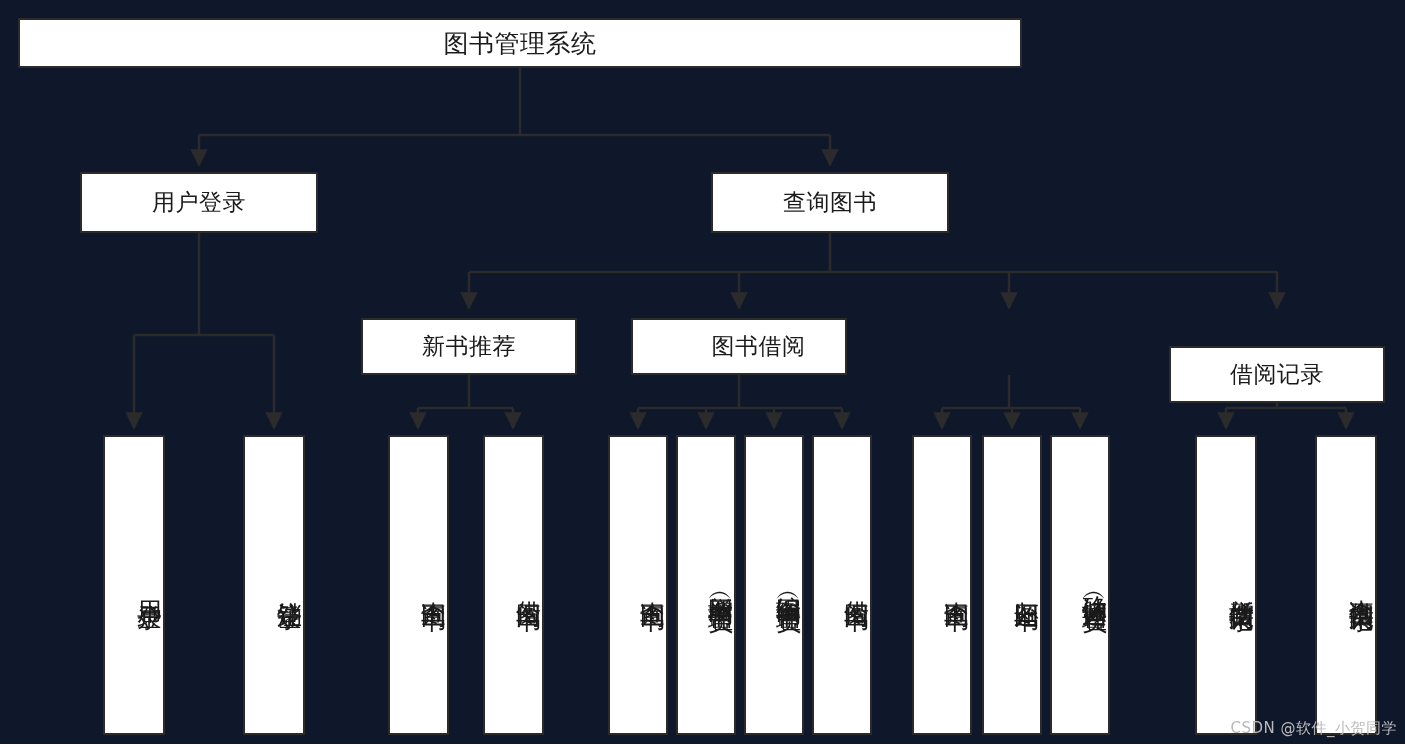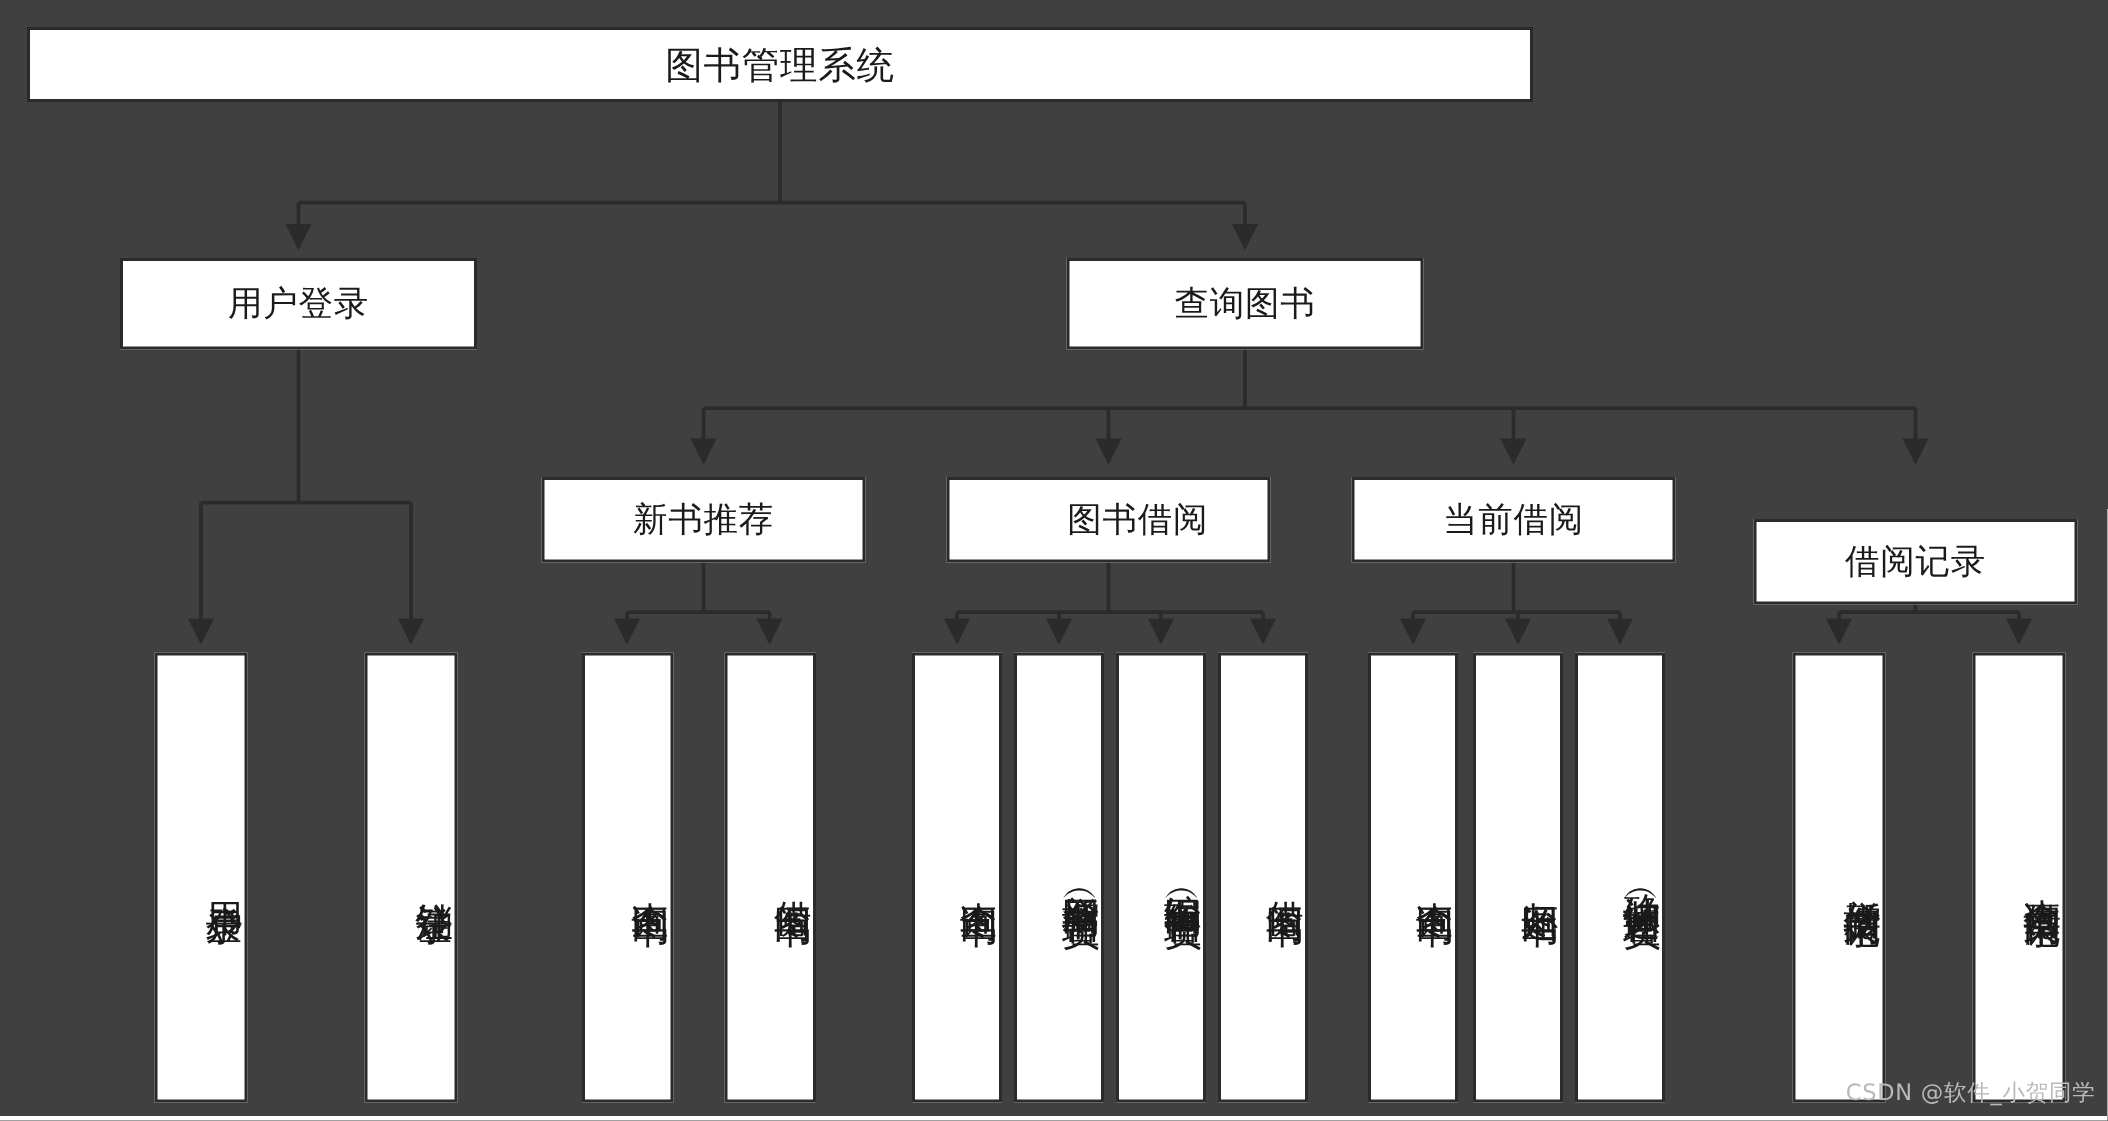--- a/index.html
+++ b/index.html
@@ -7,21 +7,21 @@
     padding: 0;
     background: #ffffff;
   }
   body {
     font-family: "DejaVu Sans", "Liberation Sans", sans-serif;
   }
   #canvas {
     position: relative;
     width: 1405px;
     height: 744px;
-    background: #404040;
+    background: #0f172a;
     overflow: hidden;
   }
   .node {
     position: absolute;
     box-sizing: border-box;
     border: 2.5px solid #2b2b2b;
     background: #ffffff;
     display: flex;
     align-items: center;
     justify-content: center;
@@ -134,23 +134,20 @@
   <div class="node node-h" style="left:711px; top:172px; width:238px; height:61px;">
     <span>查询图书</span>
   </div>
 
   <div class="node node-h" style="left:361px; top:318px; width:216px; height:57px;">
     <span>新书推荐</span>
   </div>
   <div class="node node-h" style="left:631px; top:318px; width:216px; height:57px;padding-left:39px;">
     <span>图书借阅</span>
   </div>
-  <div class="node node-h" style="left:901px; top:318px; width:216px; height:57px;">
-    <span>当前借阅</span>
-  </div>
   <div class="node node-h" style="left:1169px; top:318px; width:216px; height:57px;margin-top:28px;">
     <span>借阅记录</span>
   </div>
 
   <div class="node node-v" style="left:103px; top:435px; width:62px; height:300px;">
     <span>用户登录</span>
   </div>
   <div class="node node-v" style="left:243px; top:435px; width:62px; height:300px;">
     <span>注销登录</span>
   </div>

